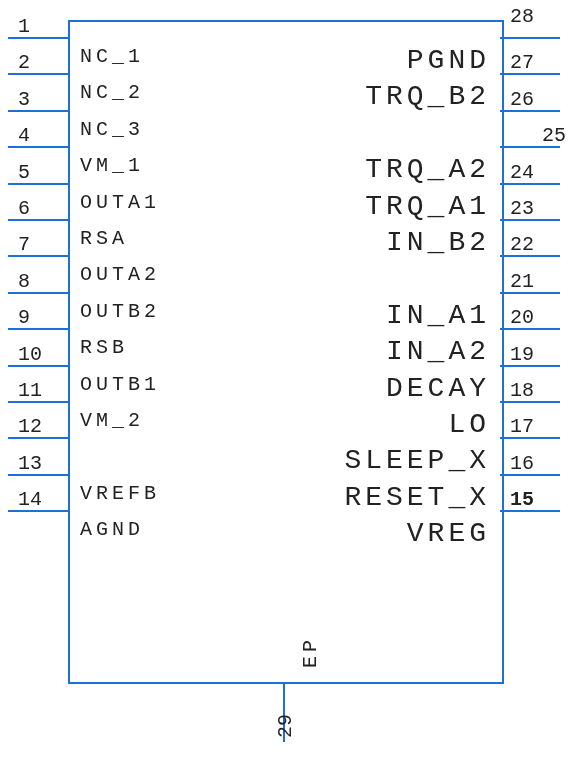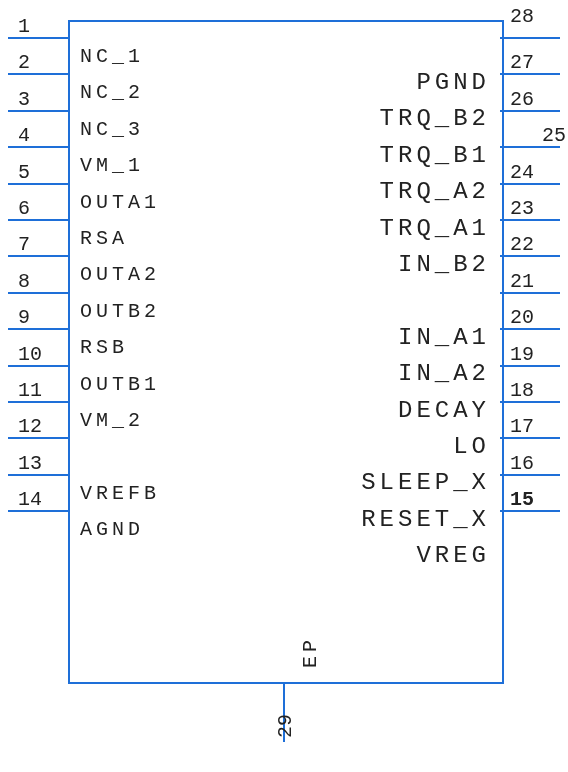--- a/index.html
+++ b/index.html
@@ -32,26 +32,25 @@
   }
   .pin-label-left {
     position: absolute;
     font-size: 20px;
     color: #222;
     letter-spacing: 4px;
     white-space: nowrap;
   }
   .pin-label-right {
     position: absolute;
-    font-size: 24px;
+    font-size: 28px;
     color: #222;
     letter-spacing: 4px;
     white-space: nowrap;
     text-align: left;
-    margin-top: 24px;
   }
   .bottom-label {
     position: absolute;
     font-size: 20px;
     color: #222;
     letter-spacing: 4px;
     transform-origin: left top;
     transform: rotate(-90deg);
   }
   .bottom-num {
@@ -114,21 +113,20 @@
     <div class="pin-num" style="left: 18px; top: 488.2px;">14</div>
     <div class="pin-label-left" style="left: 80px; top: 518.2px;">AGND</div>
     <div class="pin-line" style="left: 500px; top: 37px; width: 60px;"></div>
     <div class="pin-num" style="left: 510px; top: 5px;">28</div>
     <div class="pin-label-right" style="right: 78px; top: 45px;">PGND</div>
     <div class="pin-line" style="left: 500px; top: 73.4px; width: 60px;"></div>
     <div class="pin-num" style="left: 510px; top: 51.4px;">27</div>
     <div class="pin-label-right" style="right: 78px; top: 81.4px;">TRQ_B2</div>
     <div class="pin-line" style="left: 500px; top: 109.8px; width: 60px;"></div>
     <div class="pin-num" style="left: 510px; top: 87.8px;">26</div>
-    <div class="pin-label-right" style="right: 78px; top: 117.8px;">TRQ_B1</div>
     <div class="pin-line" style="left: 500px; top: 146.2px; width: 60px;"></div>
     <div class="pin-num" style="left: 510px; top: 124.2px; margin-left: 32px;">25</div>
     <div class="pin-label-right" style="right: 78px; top: 154.2px;">TRQ_A2</div>
     <div class="pin-line" style="left: 500px; top: 182.6px; width: 60px;"></div>
     <div class="pin-num" style="left: 510px; top: 160.6px;">24</div>
     <div class="pin-label-right" style="right: 78px; top: 190.6px;">TRQ_A1</div>
     <div class="pin-line" style="left: 500px; top: 219px; width: 60px;"></div>
     <div class="pin-num" style="left: 510px; top: 197px;">23</div>
     <div class="pin-label-right" style="right: 78px; top: 227px;">IN_B2</div>
     <div class="pin-line" style="left: 500px; top: 255.4px; width: 60px;"></div>

